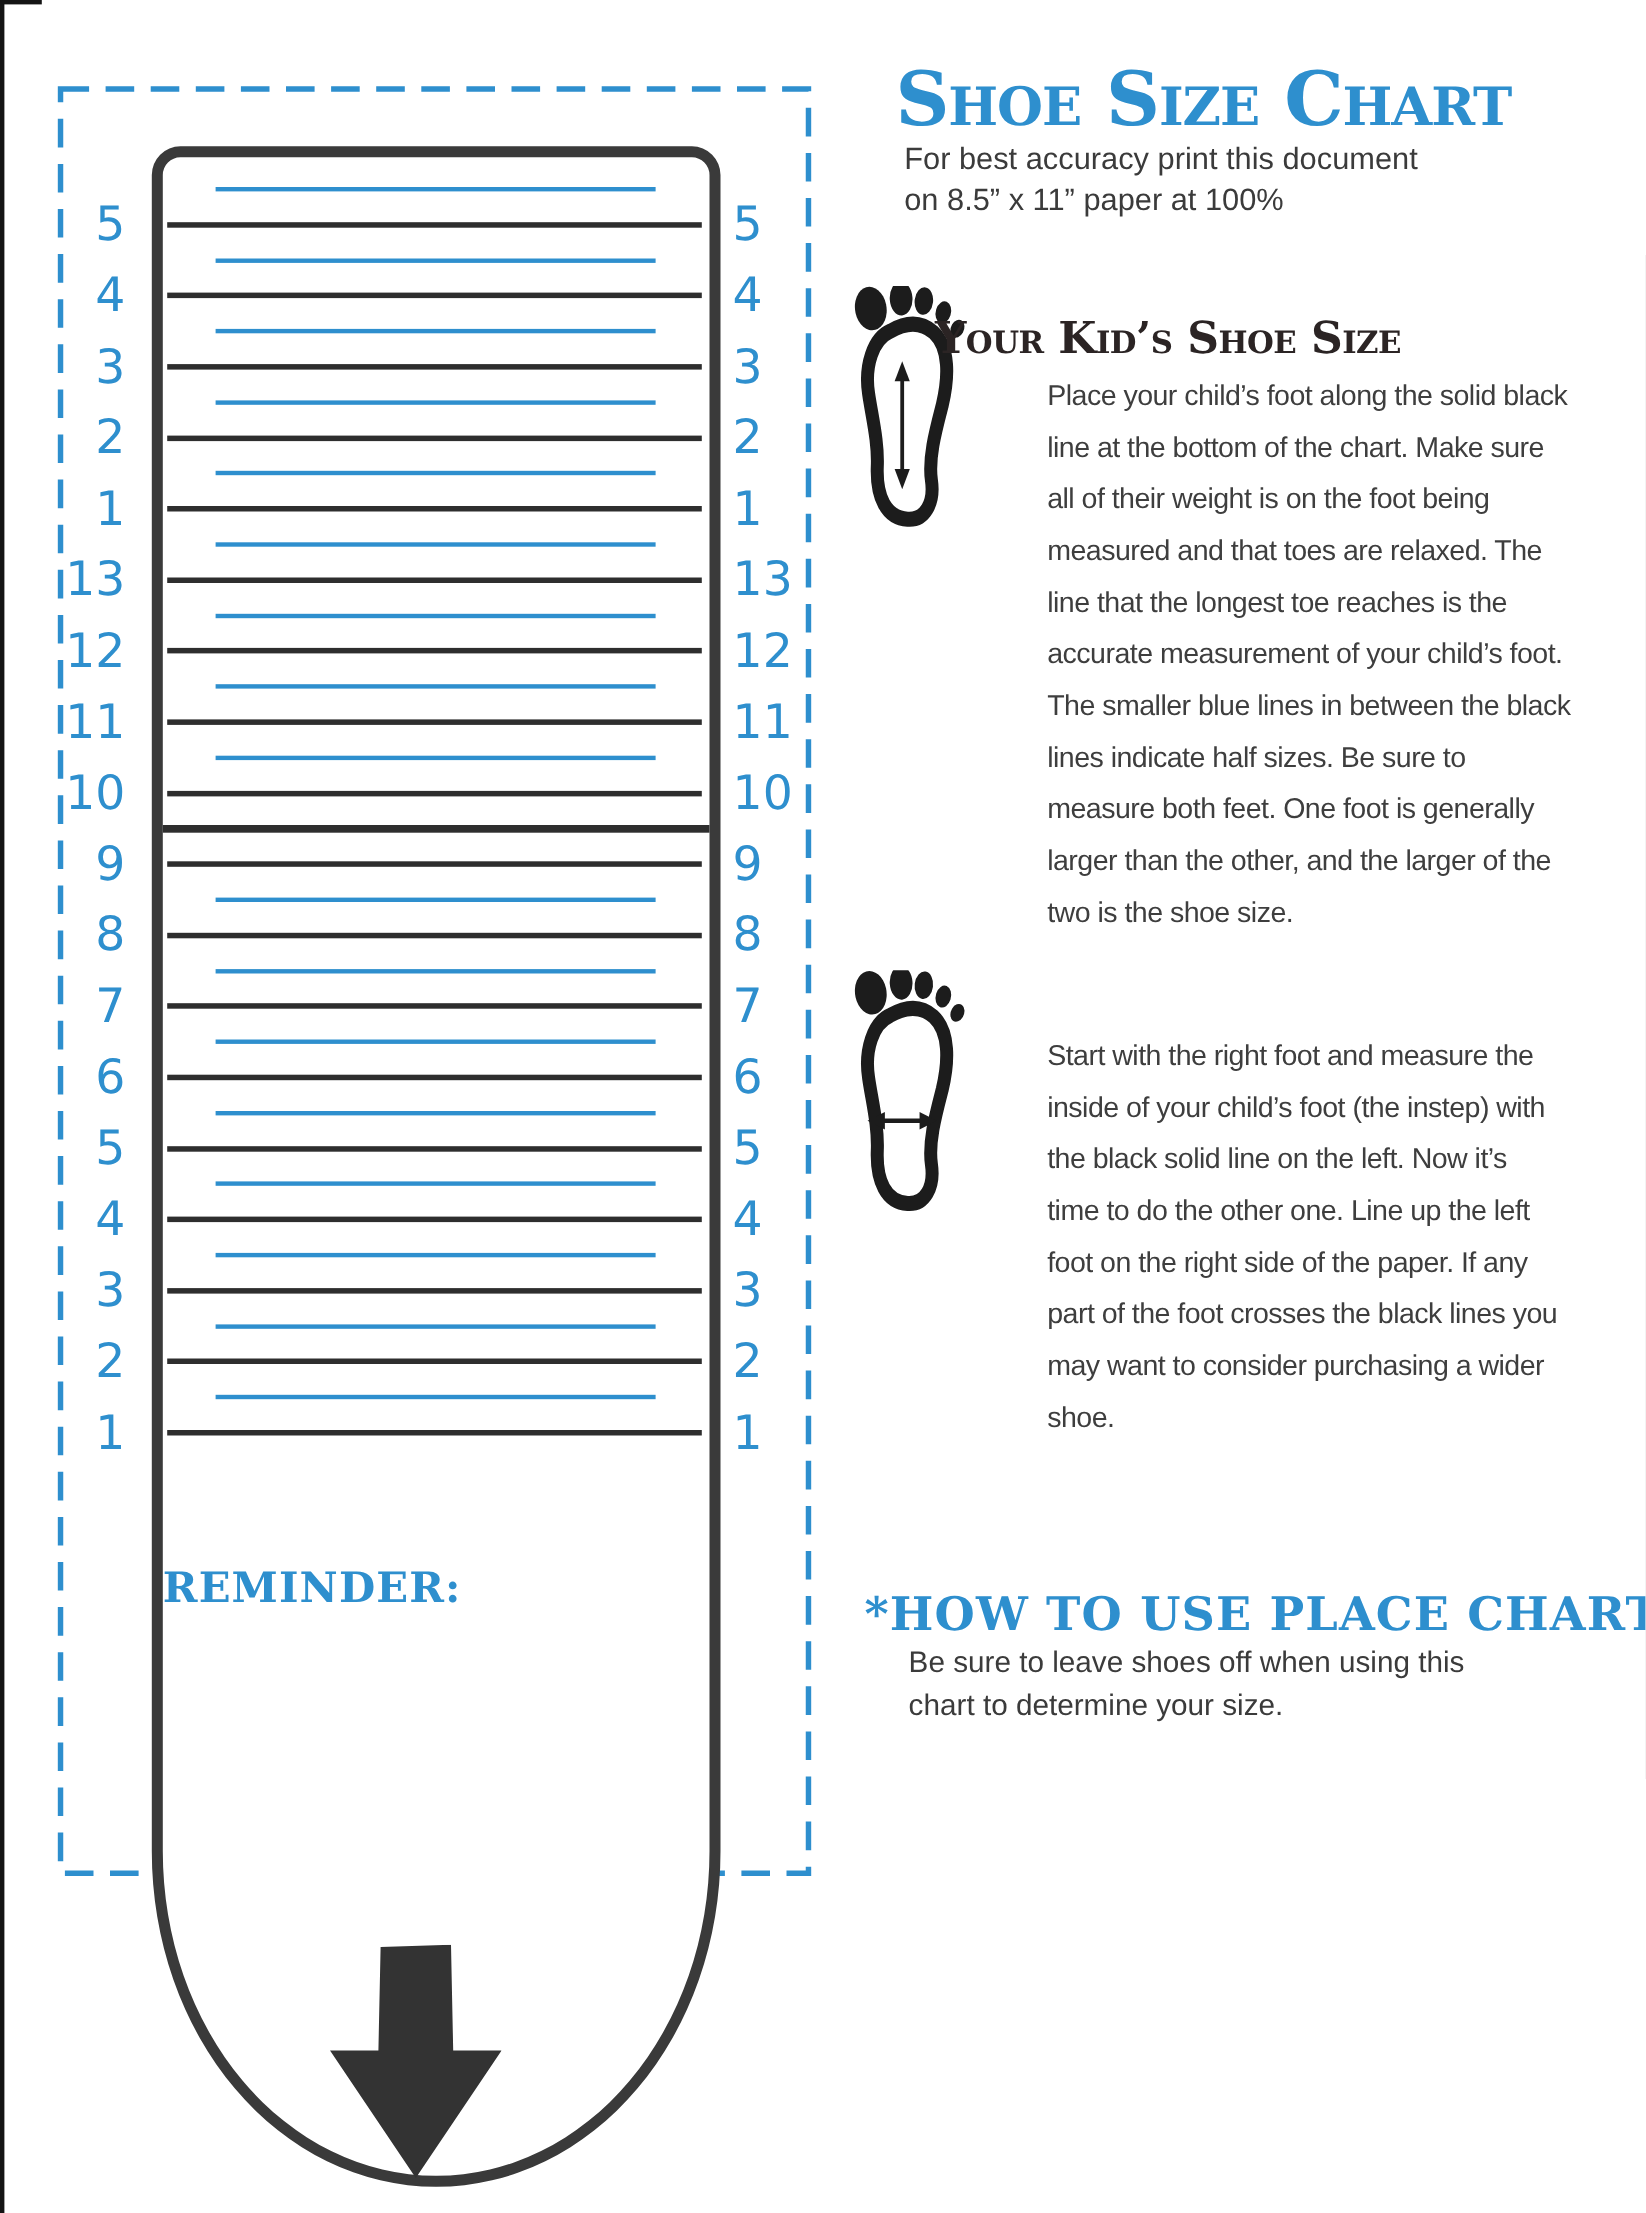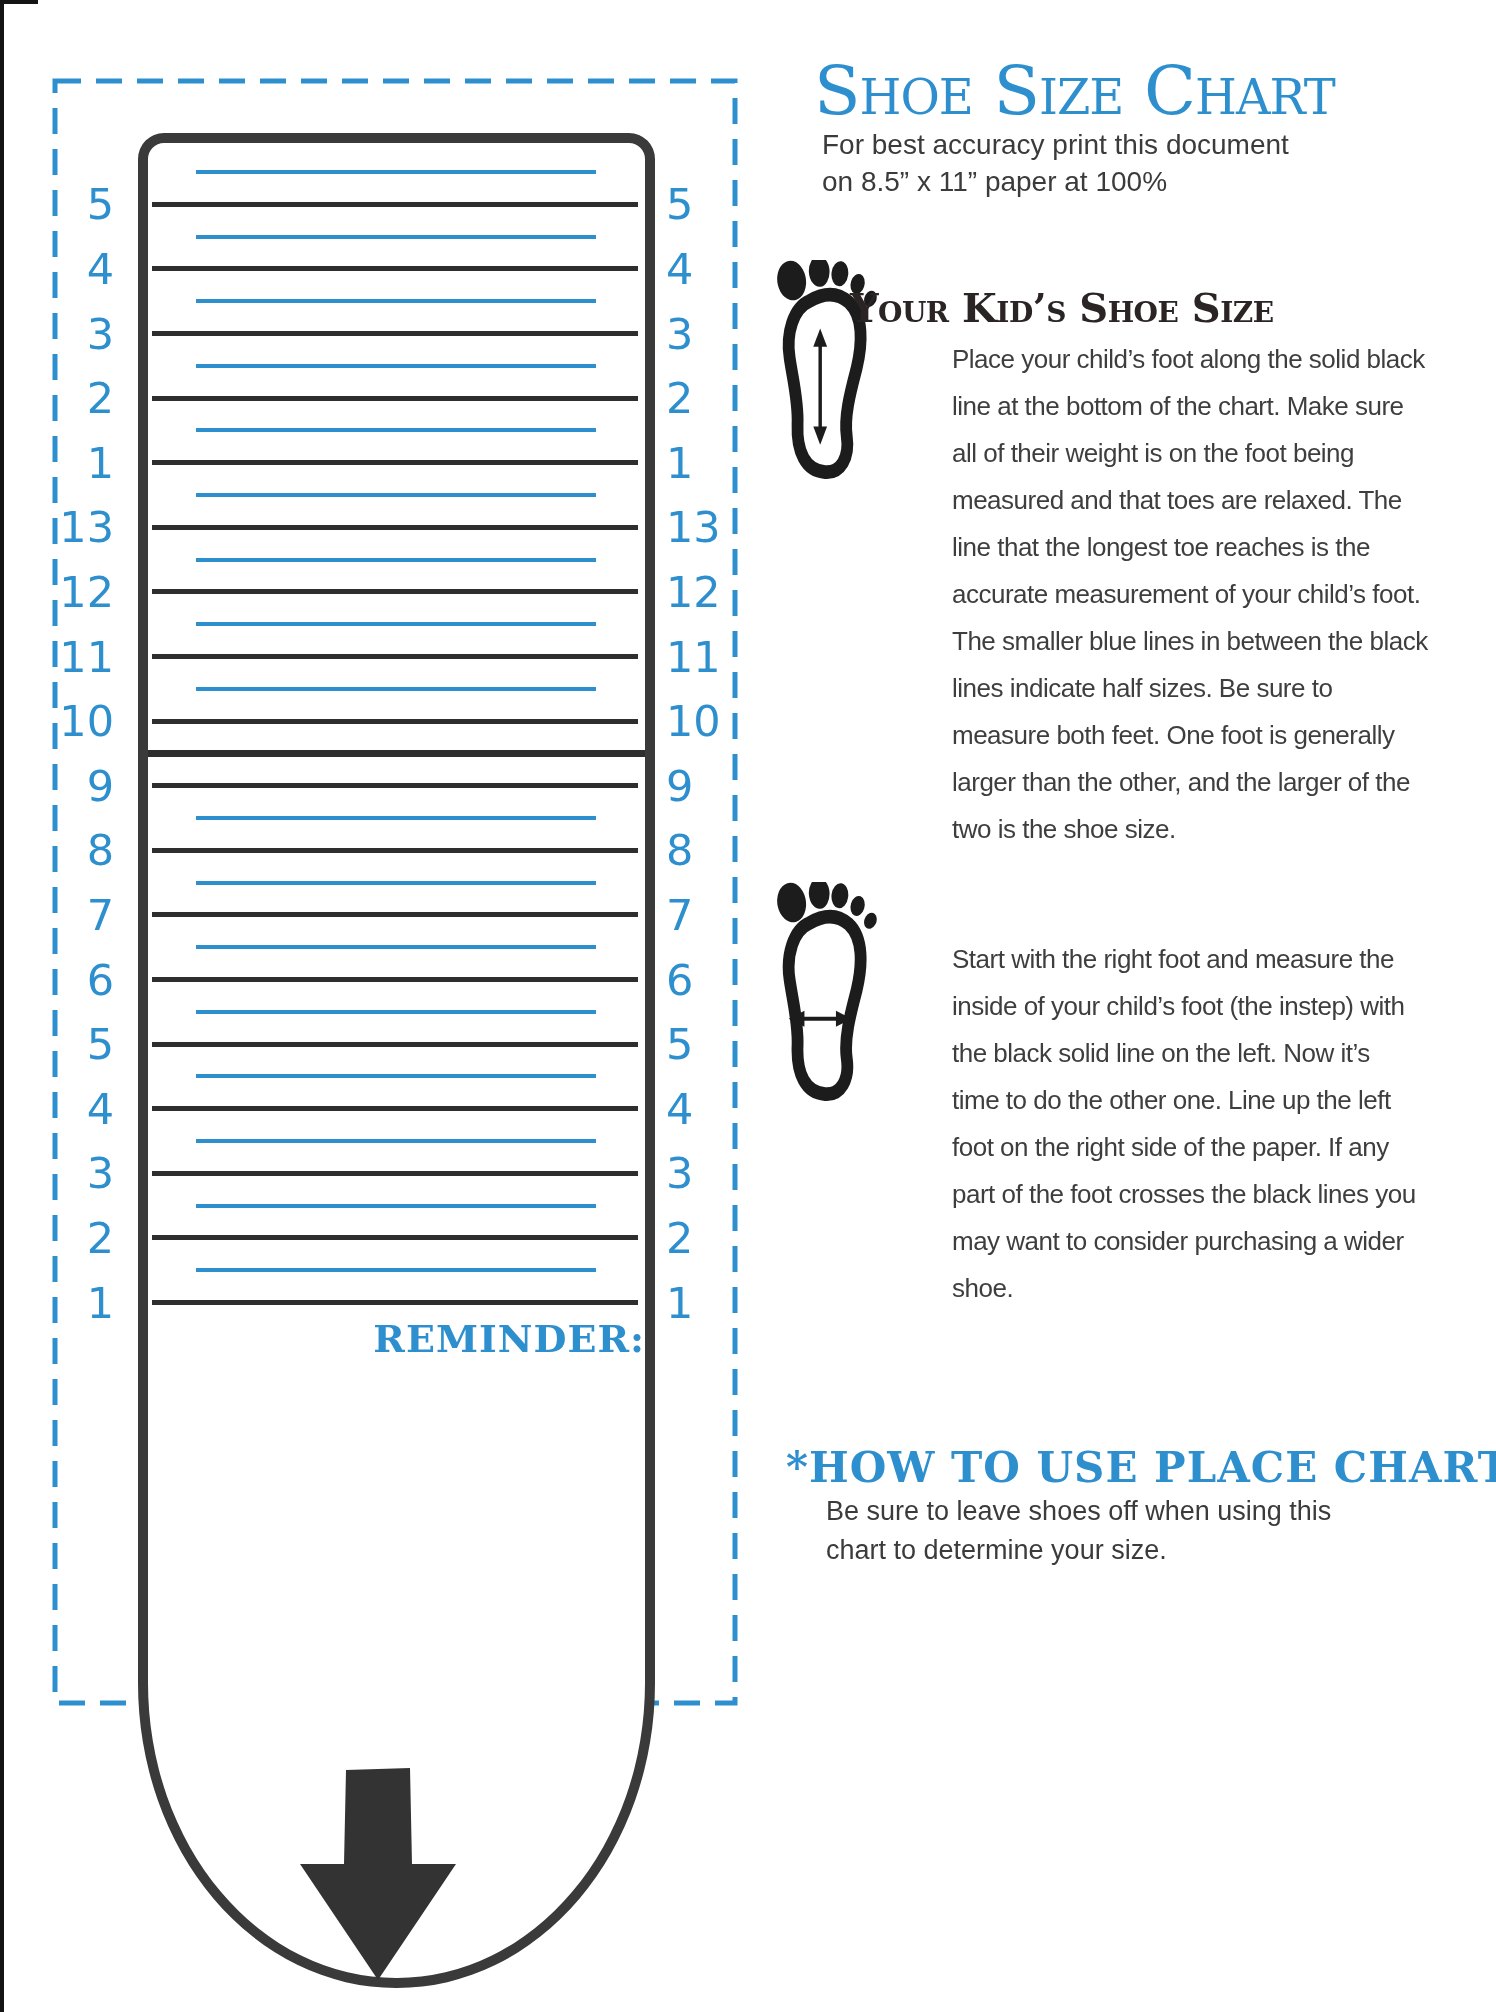--- a/index.html
+++ b/index.html
@@ -43,37 +43,37 @@
   .labels-col.right{left:666px;width:86px;}
   .size-label{
     position:absolute;width:100%;
     font-family:"DejaVu Sans", sans-serif;
     font-size:43px;line-height:54px;color:var(--accent);
   }
   .labels-col.left .size-label{text-align:right;}
   .labels-col.right .size-label{text-align:left;}
 
   .reminder-block{
-    position:absolute;left:148px;top:1316px;width:497px;z-index:3;
-    text-align:right;
+    position:absolute;left:148px;top:1420px;width:497px;z-index:3;
+    text-align:left;
     font-family:"DejaVu Serif", serif;font-weight:bold;
   }
   .reminder-title{font-size:38px;line-height:46px;color:var(--accent);letter-spacing:1px;}
   .reminder-text{font-size:39px;line-height:50px;color:#332e2e;white-space:pre-line;margin-top:4px;letter-spacing:-0.5px;}
   .place-heel{
     position:absolute;left:148px;top:1606px;width:497px;z-index:3;
     text-align:center;font-family:"DejaVu Serif", serif;font-weight:bold;
     font-size:53px;line-height:64px;color:var(--accent);white-space:pre-line;letter-spacing:1px;
   }
   .heel-arrow{position:absolute;left:300px;top:1768px;z-index:3;}
 
   
   .doc-title{
     position:absolute;left:814px;top:54px;
-    font-family:"DejaVu Serif", serif;font-weight:normal;font-variant:small-caps;
+    font-family:"DejaVu Serif", serif;font-weight:bold;font-variant:small-caps;
     font-size:68px;line-height:74px;color:var(--accent);letter-spacing:-1px;
     white-space:nowrap;
   }
   .doc-subtitle{
     position:absolute;left:822px;top:126px;
     font-size:28px;line-height:37px;color:#3b3b3b;white-space:pre-line;
   }
   .foot-icon{position:absolute;left:768px;}
   .foot-icon.size{top:260px;}
   .foot-icon.width{top:882px;}

